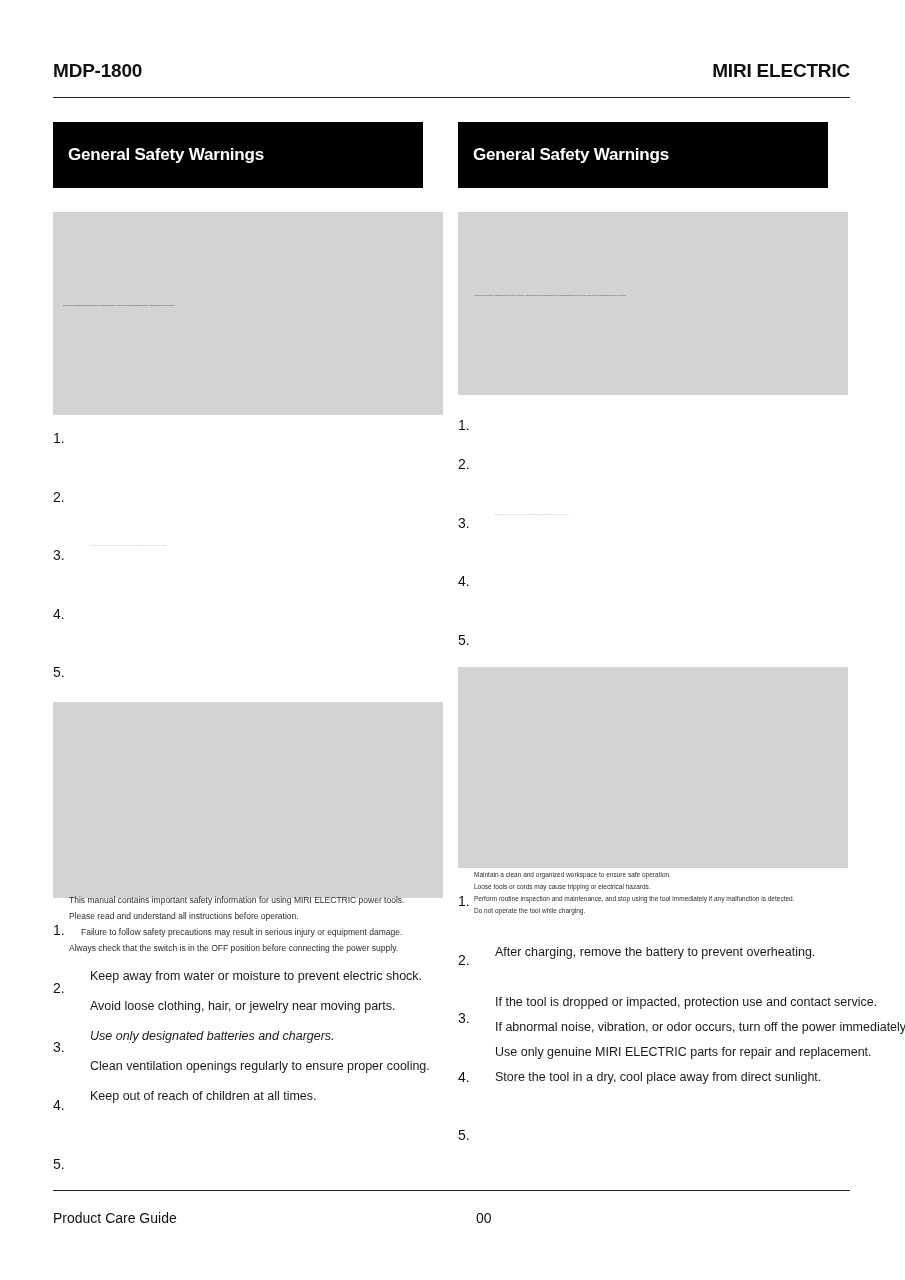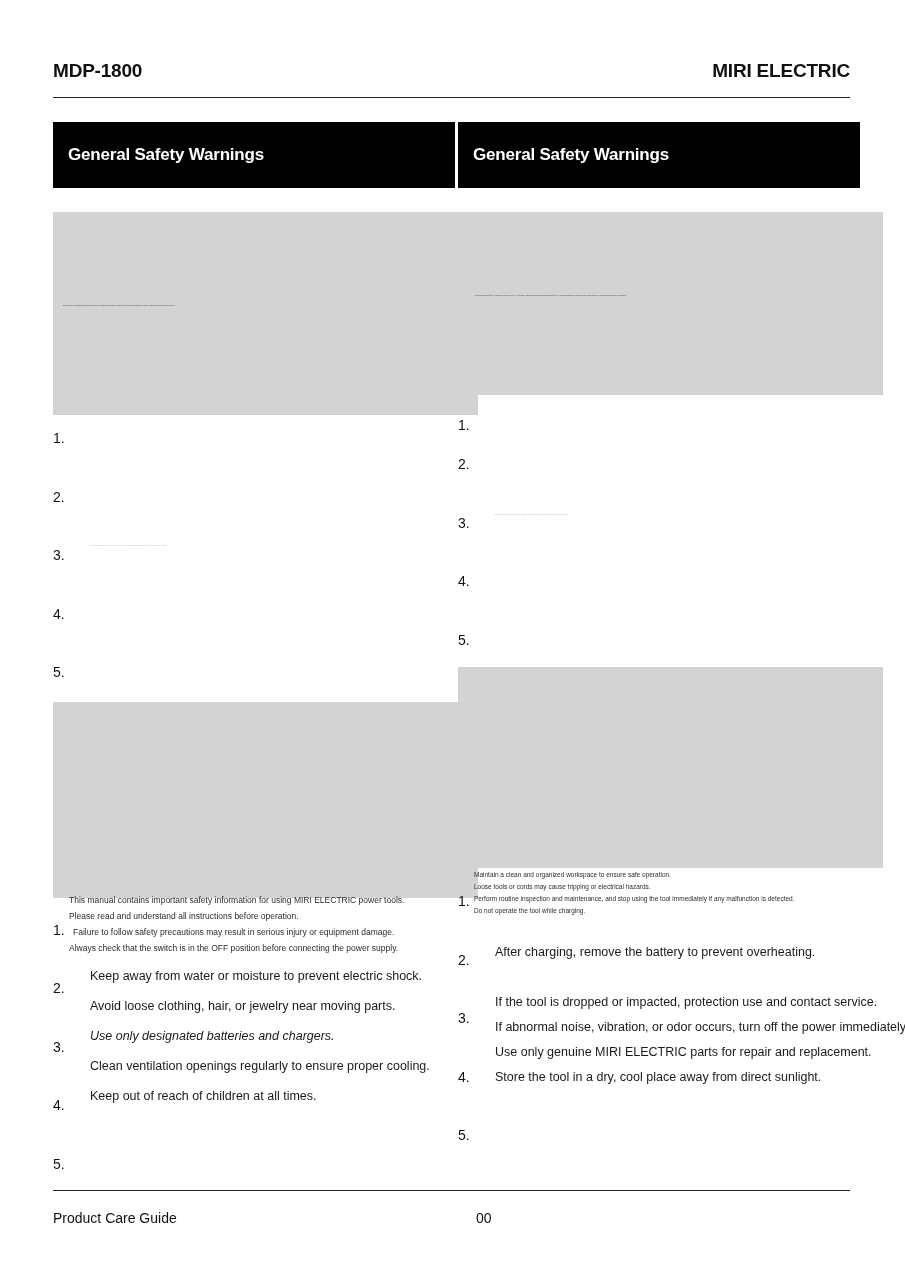--- a/index.html
+++ b/index.html
@@ -58,21 +58,21 @@
     width: 390px;
   }
   #column-left  { left: 53px; }
   #column-right { left: 458px; }
 
   
   .section-bar {
     position: absolute;
     top: 0;
     left: 0;
-    width: 402px;
+    width: 370px;
     height: 66px;
     background: #000000;
   }
   .section-bar .section-title {
     position: absolute;
     left: 15px;
     top: 50%;
     transform: translateY(-50%);
     color: #ffffff;
     font-size: 17px;
@@ -80,21 +80,20 @@
     letter-spacing: -0.2px;
     white-space: nowrap;
   }
 
   
   .gray-block {
     position: absolute;
     left: 0;
     width: 390px;
     background: #d3d3d3;
-    padding-left: 35px;
   }
 
   
   .micro-text {
     position: absolute;
     font-size: 1.6px;
     line-height: 1.6px;
     color: #3a3a3a;
     white-space: nowrap;
     letter-spacing: 0.02px;
@@ -184,21 +183,21 @@
     <span class="num" style="left:0px; top:368px;">2.</span>
     <span class="num" style="left:0px; top:426px;">3.</span>
     <span class="micro-text faint" style="left:37px; top:423px;">Keep the work area clean and well lit. Cluttered or dark areas invite accidents and reduce operator visibility.</span>
     <span class="num" style="left:0px; top:485px;">4.</span>
     <span class="num" style="left:0px; top:543px;">5.</span>
   </div>
 
   <div class="gray-block callout-left" style="top:580px; height:196px;">
     <span class="callout-line" style="left:16px; top:194px;">This manual contains important safety information for using MIRI ELECTRIC power tools.</span>
     <span class="callout-line" style="left:16px; top:210px;">Please read and understand all instructions before operation.</span>
-    <span class="callout-line" style="left:20px; top:226px;">Failure to follow safety precautions may result in serious injury or equipment damage.</span>
+    <span class="callout-line" style="left:28px; top:226px;">Failure to follow safety precautions may result in serious injury or equipment damage.</span>
     <span class="callout-line" style="left:16px; top:242px;">Always check that the switch is in the OFF position before connecting the power supply.</span>
   </div>
 
   <div>
     <span class="num" style="left:0px; top:801px;">1.</span>
     <span class="num" style="left:0px; top:859px;">2.</span>
     <span class="num" style="left:0px; top:918px;">3.</span>
     <span class="num" style="left:0px; top:976px;">4.</span>
     <span class="num" style="left:0px; top:1035px;">5.</span>
 

